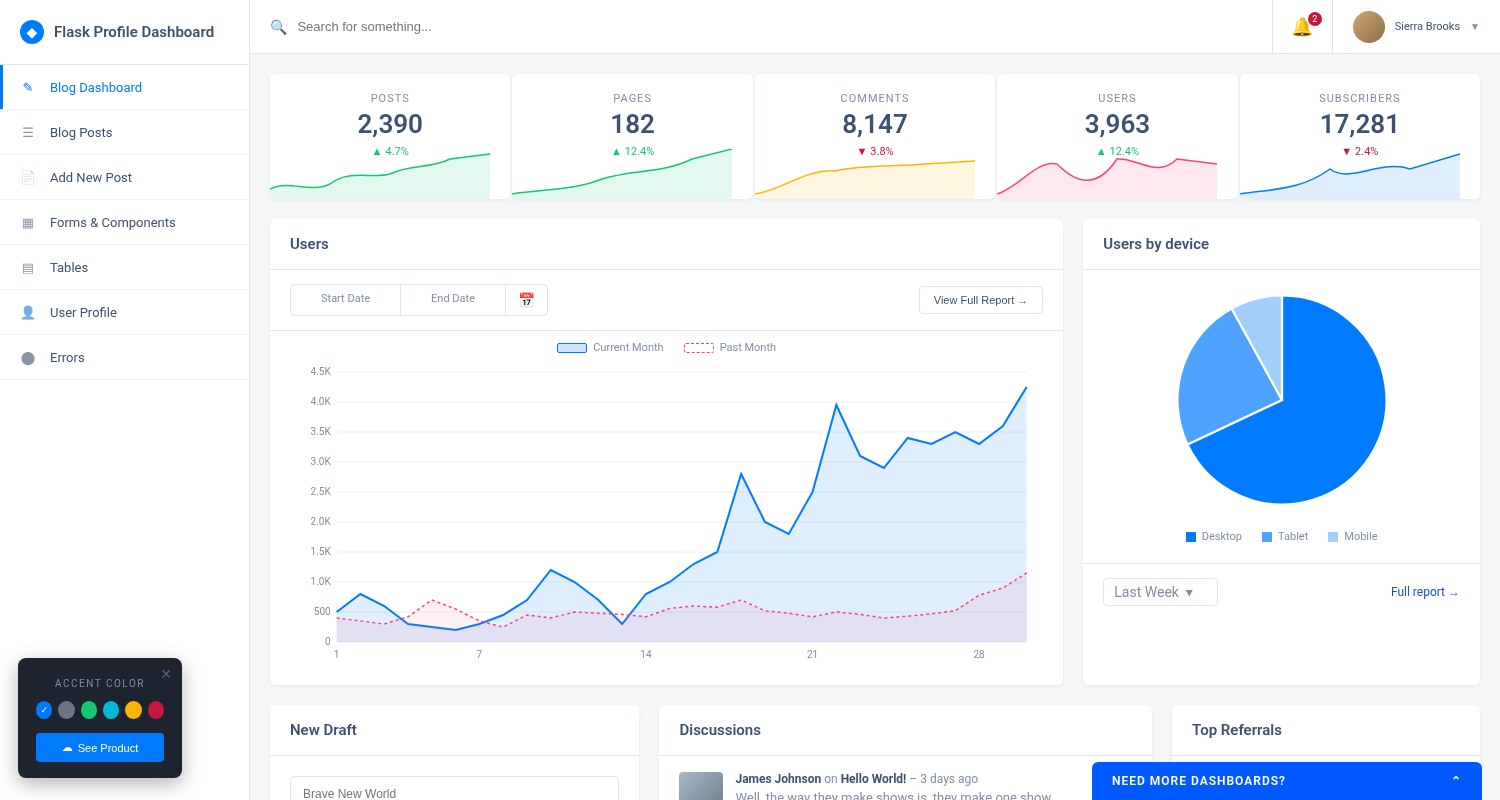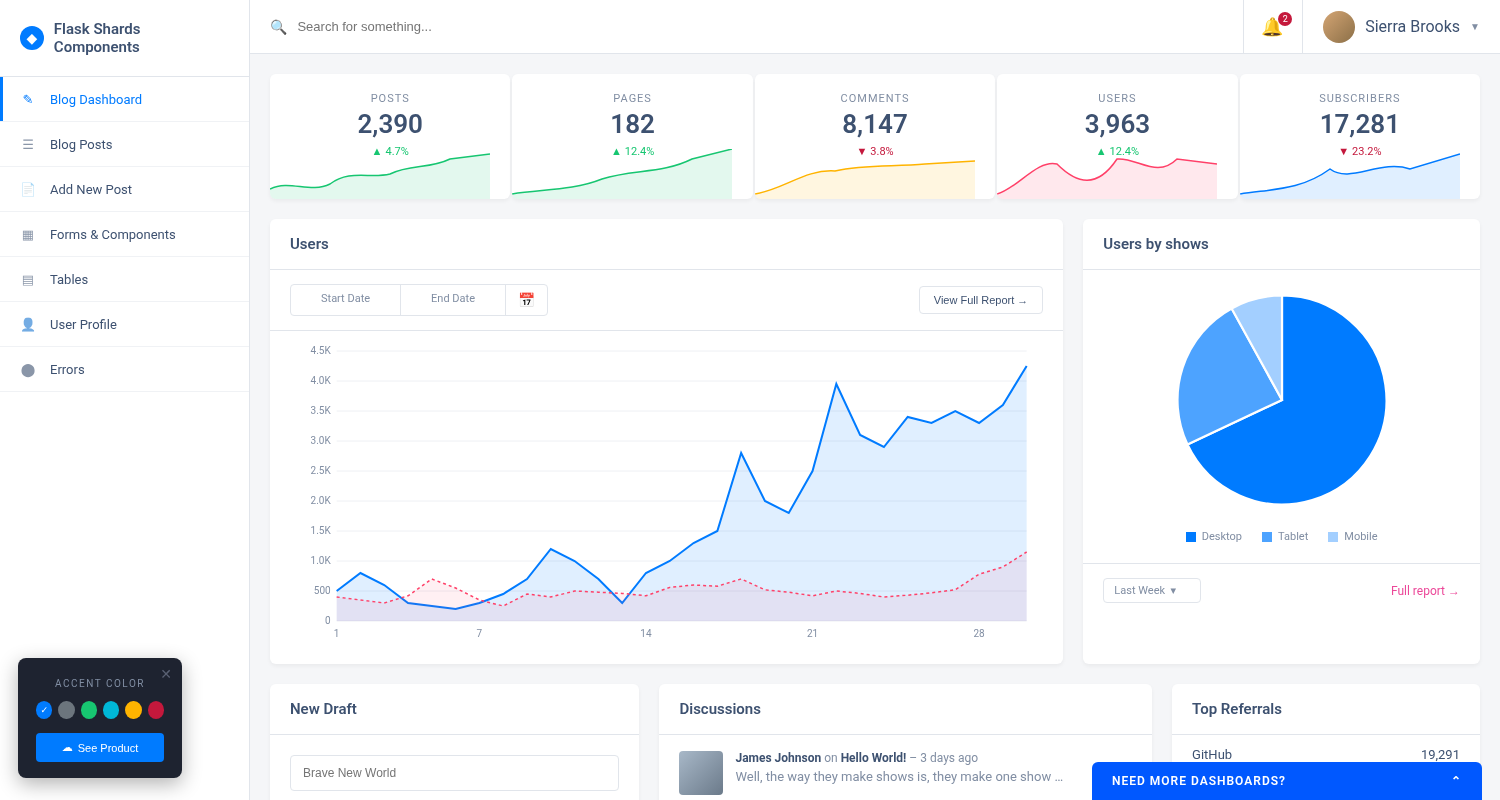--- a/index.html
+++ b/index.html
@@ -17,21 +17,21 @@
 .main { flex: 1; display: flex; flex-direction: column; overflow-y: auto; }
 .topbar { background: #fff; border-bottom: 1px solid #e1e5eb; display: flex; align-items: center; height: 54px; }
 .search-wrap { flex: 1; display: flex; align-items: center; padding: 0 20px; gap: 10px; }
 .search-icon { color: #c3c7cc; }
 .search-input { border: none; outline: none; font-size: 13px; color: #a16207; flex: 1; }
 .topbar-right { display: flex; align-items: center; gap: 0; }
 .bell-wrap { position: relative; padding: 0 18px; border-left: 1px solid #e1e5eb; height: 54px; display: flex; align-items: center; }
 .bell-badge { position: absolute; top: 12px; right: 10px; background: #c4183c; color: #fff; font-size: 9px; width: 14px; height: 14px; border-radius: 50%; display: flex; align-items: center; justify-content: center; }
 .user-wrap { display: flex; align-items: center; gap: 10px; padding: 0 20px; border-left: 1px solid #e1e5eb; height: 54px; cursor: pointer; }
 .avatar { width: 32px; height: 32px; border-radius: 50%; background: linear-gradient(135deg,#d4a574,#8b6f47); }
-.user-name { font-size: 16px; color: #3d5170; }
+.user-name { font-size: 11px; color: #3d5170; }
 .caret { font-size: 10px; color: #818ea3; }
 .content { padding: 20px; }
 .stat-row { display: flex; gap: 2px; margin-bottom: 20px; }
 .stat-card { flex: 1; background: #fff; border-radius: 6px; box-shadow: 0 2px 4px rgba(0,0,0,0.05); padding: 18px 18px 0 18px; position: relative; overflow: hidden; height: 125px; }
 .stat-label { text-align: center; font-size: 11px; letter-spacing: 1px; color: #818ea3; text-transform: uppercase; margin-bottom: 4px; }
 .stat-value { text-align: center; font-size: 26px; font-weight: 600; color: #3d5170; }
 .stat-change { text-align: center; font-size: 11px; margin-top: 6px; display: flex; justify-content: center; align-items: center; gap: 3px; }
 .stat-change.up { color: #17c671; }
 .stat-change.down { color: #c4183c; }
 .stat-spark { position: absolute; left: 0; right: 0; bottom: 0; height: 50px; }
@@ -46,21 +46,21 @@
 .date-icon { padding: 7px 12px; color: #818ea3; }
 .full-report-btn { border: 1px solid #e1e5eb; background: #fff; padding: 7px 14px; font-size: 11px; color: #3d5170; border-radius: 4px; cursor: pointer; }
 .chart-area { padding: 10px 20px 20px 20px; }
 .legend-row { display: flex; justify-content: center; gap: 20px; font-size: 11px; color: #818ea3; margin-bottom: 8px; }
 .legend-item { display: flex; align-items: center; gap: 6px; }
 .legend-box { width: 30px; height: 10px; border-radius: 2px; }
 .device-body { padding: 20px; display: flex; flex-direction: column; align-items: center; }
 .pie-wrap { width: 220px; height: 220px; }
 .device-legend { display: flex; gap: 20px; font-size: 11px; color: #818ea3; margin-top: 20px; }
 .device-footer { padding: 14px 20px; border-top: 1px solid #e1e5eb; display: flex; justify-content: space-between; align-items: center; font-size: 12px; }
-.select-mini { border: 1px solid #e1e5eb; padding: 5px 24px 5px 10px; font-size: 11px; color: #818ea3; border-radius: 4px; background: #fff; position: relative; }
+.select-mini { border: 1px solid #e1e5eb; padding: 5px 24px 5px 10px; font-size: 14px; color: #818ea3; border-radius: 4px; background: #fff; position: relative; }
 .row3 { display: flex; gap: 20px; }
 .draft-card { flex: 1.2; }
 .disc-card { flex: 1.6; }
 .ref-card { flex: 1; }
 .draft-body { padding: 20px; }
 .draft-input { width: 100%; border: 1px solid #e1e5eb; padding: 10px 12px; font-size: 12px; color: #818ea3; border-radius: 4px; margin-bottom: 10px; }
 .disc-item { padding: 16px 20px; display: flex; gap: 12px; }
 .disc-avatar { width: 44px; height: 44px; border-radius: 4px; background: linear-gradient(135deg,#a8b8c8,#6b7a8a); flex-shrink: 0; }
 .disc-meta { font-size: 12px; color: #818ea3; }
 .disc-meta b { color: #3d5170; }
@@ -76,21 +76,21 @@
 .promo-bar { position: fixed; right: 18px; bottom: 0; background: #0058ff; color: #fff; padding: 12px 20px; font-size: 12px; letter-spacing: 1px; font-weight: 600; border-radius: 6px 6px 0 0; width: 390px; display: flex; justify-content: space-between; align-items: center; }
 .sq { width: 10px; height: 10px; display: inline-block; }
 </style>
 </head>
 <body>
 
 <div class="app">
   <aside class="sidebar">
     <div class="brand">
       <span class="brand-icon">◆</span>
-      <span class="brand-title">Flask Shards Components</span>
+      <span class="brand-title">Flask Profile Dashboard</span>
     </div>
     <ul class="nav">
       <li class="nav-item active">
           <span class="nav-icon">✎</span>
           <span>Blog Dashboard</span>
         </li>
       <li class="nav-item">
           <span class="nav-icon">☰</span>
           <span>Blog Posts</span>
         </li>
@@ -184,41 +184,51 @@
      <svg class="stat-spark" viewBox="0 0 220 50" preserveAspectRatio="none">
               <path d="M0,45 C20,40 40,10 60,15 C80,35 100,40 120,10 C140,8 160,30 180,10 L220,15" fill="none" stroke="#ff4169" stroke-width="1.5"></path>
               <path d="M0,45 C20,40 40,10 60,15 C80,35 100,40 120,10 C140,8 160,30 180,10 L220,15 L220,50 L0,50 Z" fill="#ff4169" opacity="0.12"></path>
             </svg>
    </div>
           <div class="stat-card">
      <div class="stat-label">SUBSCRIBERS</div>
      <div class="stat-value">17,281</div>
      <div class="stat-change down">
               <span>▼</span>
-              <span>23.2%</span>
+              <span>2.4%</span>
             </div>
      <svg class="stat-spark" viewBox="0 0 220 50" preserveAspectRatio="none">
               <path d="M0,45 C30,40 60,42 90,20 C110,35 140,10 170,20 L220,5" fill="none" stroke="#007bff" stroke-width="1.5"></path>
               <path d="M0,45 C30,40 60,42 90,20 C110,35 140,10 170,20 L220,5 L220,50 L0,50 Z" fill="#007bff" opacity="0.12"></path>
             </svg>
    </div>
         </div>
 
       <div class="row2">
         <div class="card users-card">
           <div class="card-header">Users</div>
           <div class="users-toolbar">
             <div class="date-inputs">
               <div class="date-input">Start Date</div>
               <div class="date-input">End Date</div>
               <div class="date-icon">📅</div>
             </div>
             <button class="full-report-btn">View Full Report →</button>
           </div>
           <div class="chart-area">
+            <div class="legend-row">
+              <span class="legend-item">
+                  <span class="legend-box" style="background:#cfe4ff;border:1px solid #007bff"></span>
+                  <span>Current Month</span>
+                </span>
+              <span class="legend-item">
+                  <span class="legend-box" style="border:1px dashed #ff4169"></span>
+                  <span>Past Month</span>
+                </span>
+            </div>
             <svg id="users-chart" width="100%" height="300" viewBox="0 0 740 300">
                 <line x1="40" y1="280" x2="730" y2="280" stroke="#eef0f4"></line>
                 <text x="34" y="283" text-anchor="end" font-size="10" fill="#818ea3">0</text>
                 <line x1="40" y1="250" x2="730" y2="250" stroke="#eef0f4"></line>
                 <text x="34" y="253" text-anchor="end" font-size="10" fill="#818ea3">500</text>
                 <line x1="40" y1="220" x2="730" y2="220" stroke="#eef0f4"></line>
                 <text x="34" y="223" text-anchor="end" font-size="10" fill="#818ea3">1.0K</text>
                 <line x1="40" y1="190" x2="730" y2="190" stroke="#eef0f4"></line>
                 <text x="34" y="193" text-anchor="end" font-size="10" fill="#818ea3">1.5K</text>
                 <line x1="40" y1="160" x2="730" y2="160" stroke="#eef0f4"></line>
@@ -240,21 +250,21 @@
                 <text x="682.4137931034483" y="296" text-anchor="middle" font-size="10" fill="#818ea3">28</text>
                 <path d="M40,250 L63.79310344827586,232 L87.58620689655172,244 L111.37931034482759,262 L135.17241379310343,265 L158.9655172413793,268 L182.75862068965517,262 L206.55172413793105,253 L230.3448275862069,238 L254.13793103448276,208 L277.9310344827586,220 L301.7241379310345,238 L325.51724137931035,262 L349.3103448275862,232 L373.1034482758621,220 L396.89655172413796,202 L420.6896551724138,190 L444.4827586206896,112 L468.2758620689655,160 L492.06896551724134,172 L515.8620689655172,130 L539.655172413793,43 L563.448275862069,94 L587.2413793103449,106 L611.0344827586207,76 L634.8275862068965,82 L658.6206896551724,70 L682.4137931034483,82 L706.2068965517242,64 L730,25  L730,280 L40,280 Z" fill="#007bff" opacity="0.12"></path>
                 <path d="M40,250 L63.79310344827586,232 L87.58620689655172,244 L111.37931034482759,262 L135.17241379310343,265 L158.9655172413793,268 L182.75862068965517,262 L206.55172413793105,253 L230.3448275862069,238 L254.13793103448276,208 L277.9310344827586,220 L301.7241379310345,238 L325.51724137931035,262 L349.3103448275862,232 L373.1034482758621,220 L396.89655172413796,202 L420.6896551724138,190 L444.4827586206896,112 L468.2758620689655,160 L492.06896551724134,172 L515.8620689655172,130 L539.655172413793,43 L563.448275862069,94 L587.2413793103449,106 L611.0344827586207,76 L634.8275862068965,82 L658.6206896551724,70 L682.4137931034483,82 L706.2068965517242,64 L730,25 " fill="none" stroke="#007bff" stroke-width="2"></path>
                 <path d="M40,256 L63.79310344827586,259 L87.58620689655172,262 L111.37931034482759,254.8 L135.17241379310343,238 L158.9655172413793,247 L182.75862068965517,259 L206.55172413793105,265 L230.3448275862069,253 L254.13793103448276,256 L277.9310344827586,250 L301.7241379310345,251.2 L325.51724137931035,252.4 L349.3103448275862,254.8 L373.1034482758621,246.4 L396.89655172413796,244 L420.6896551724138,245.2 L444.4827586206896,238 L468.2758620689655,248.8 L492.06896551724134,251.2 L515.8620689655172,254.8 L539.655172413793,250 L563.448275862069,252.4 L587.2413793103449,256 L611.0344827586207,254.2 L634.8275862068965,251.8 L658.6206896551724,248.8 L682.4137931034483,233.2 L706.2068965517242,226 L730,211  L730,280 L40,280 Z" fill="#ff4169" opacity="0.08"></path>
                 <path d="M40,256 L63.79310344827586,259 L87.58620689655172,262 L111.37931034482759,254.8 L135.17241379310343,238 L158.9655172413793,247 L182.75862068965517,259 L206.55172413793105,265 L230.3448275862069,253 L254.13793103448276,256 L277.9310344827586,250 L301.7241379310345,251.2 L325.51724137931035,252.4 L349.3103448275862,254.8 L373.1034482758621,246.4 L396.89655172413796,244 L420.6896551724138,245.2 L444.4827586206896,238 L468.2758620689655,248.8 L492.06896551724134,251.2 L515.8620689655172,254.8 L539.655172413793,250 L563.448275862069,252.4 L587.2413793103449,256 L611.0344827586207,254.2 L634.8275862068965,251.8 L658.6206896551724,248.8 L682.4137931034483,233.2 L706.2068965517242,226 L730,211 " fill="none" stroke="#ff4169" stroke-width="1.5" stroke-dasharray="3,3"></path>
               </svg>
           </div>
         </div>
 
         <div class="card device-card">
-          <div class="card-header">Users by shows</div>
+          <div class="card-header">Users by device</div>
           <div class="device-body">
             <svg class="pie-wrap" id="pie-chart" viewBox="0 0 200 200">
                 <path d="M100,100 L100,5 A95,95 0 1 1 14.041430015728125,140.44903269868183 Z" fill="#007bff" stroke="#fff" stroke-width="2"></path>
                 <path d="M100,100 L14.041430015728125,140.44903269868183 A95,95 0 0 1 54.23340096033712,16.750865395832918 Z" fill="#4da3ff" stroke="#fff" stroke-width="2"></path>
                 <path d="M100,100 L54.23340096033712,16.750865395832918 A95,95 0 0 1 100.00000000000007,5 Z" fill="#a3cfff" stroke="#fff" stroke-width="2"></path>
               </svg>
             <div class="device-legend">
               <span class="legend-item">
                   <span class="sq" style="background:#007bff"></span>
                   <span>Desktop</span>
@@ -264,21 +274,21 @@
                   <span>Tablet</span>
                 </span>
               <span class="legend-item">
                   <span class="sq" style="background:#a3cfff"></span>
                   <span>Mobile</span>
                 </span>
             </div>
           </div>
           <div class="device-footer">
             <span class="select-mini"><span>Last Week</span> &nbsp;▾</span>
-            <a style="color:#ec4899;text-decoration:none">Full report →</a>
+            <a style="color:#1d4ed8;text-decoration:none">Full report →</a>
           </div>
         </div>
       </div>
 
       <div class="row3">
         <div class="card draft-card">
           <div class="card-header">New Draft</div>
           <div class="draft-body">
             <input class="draft-input" placeholder="Brave New World" style="">
             

